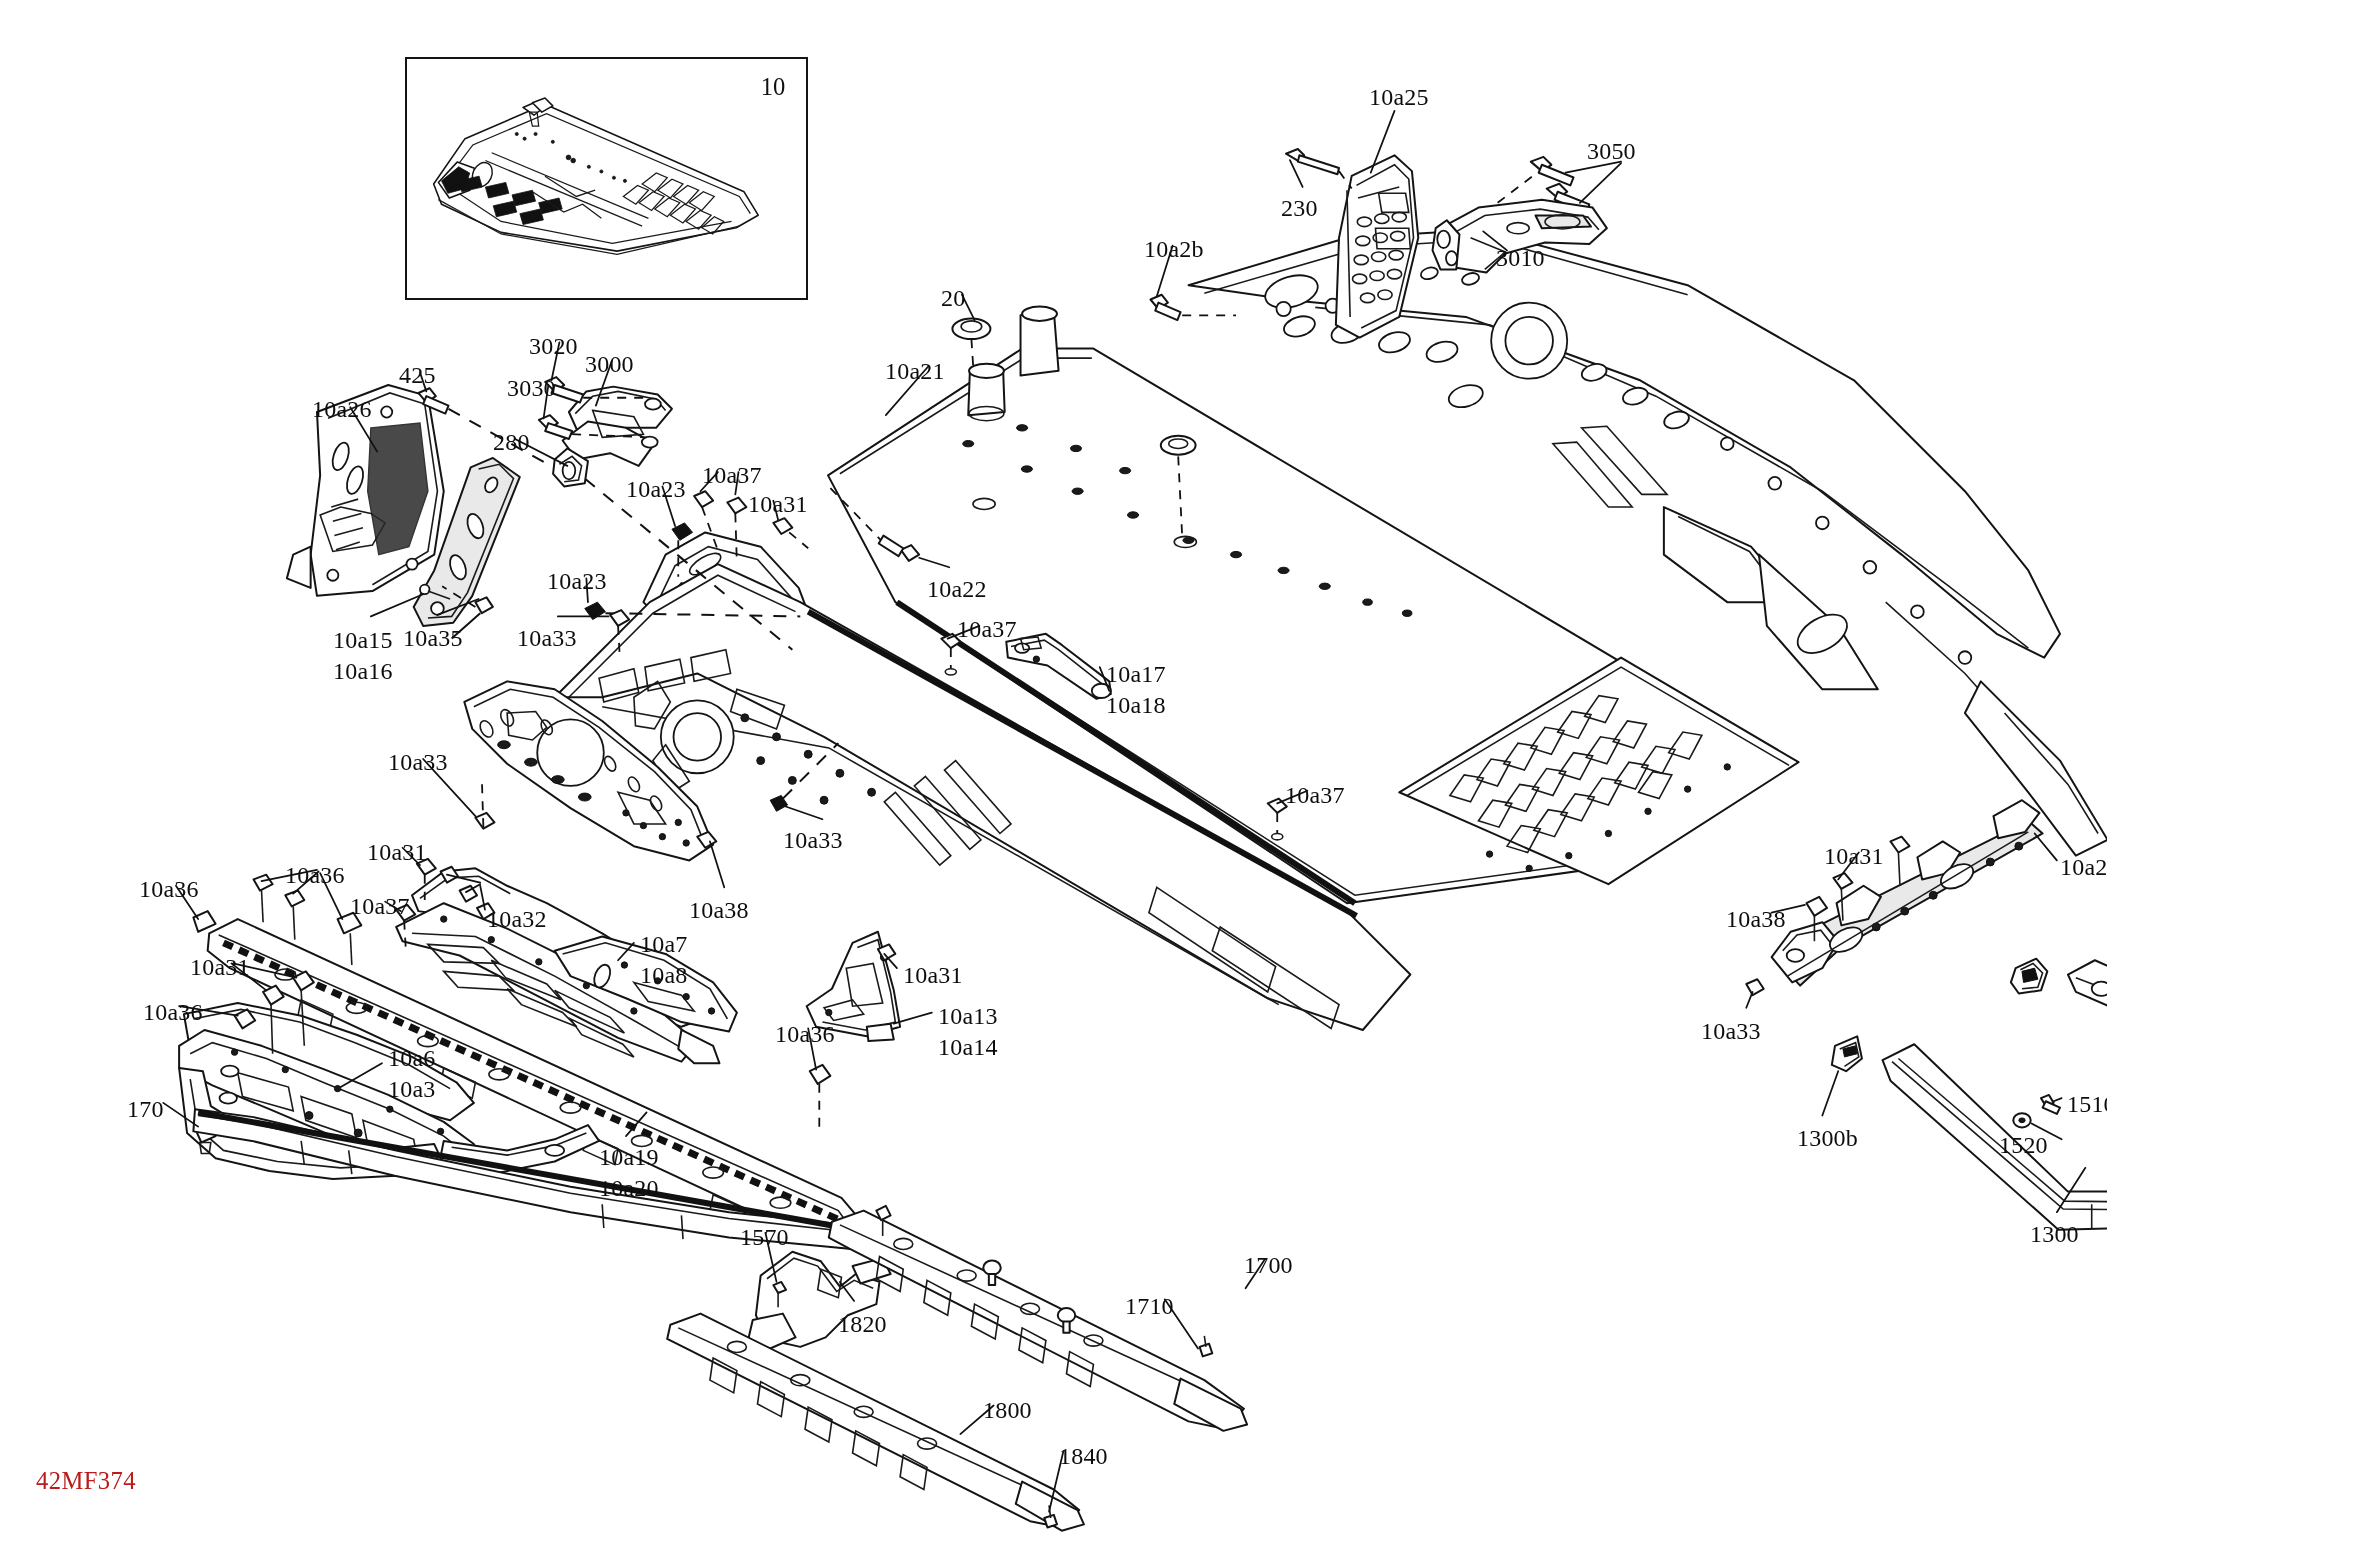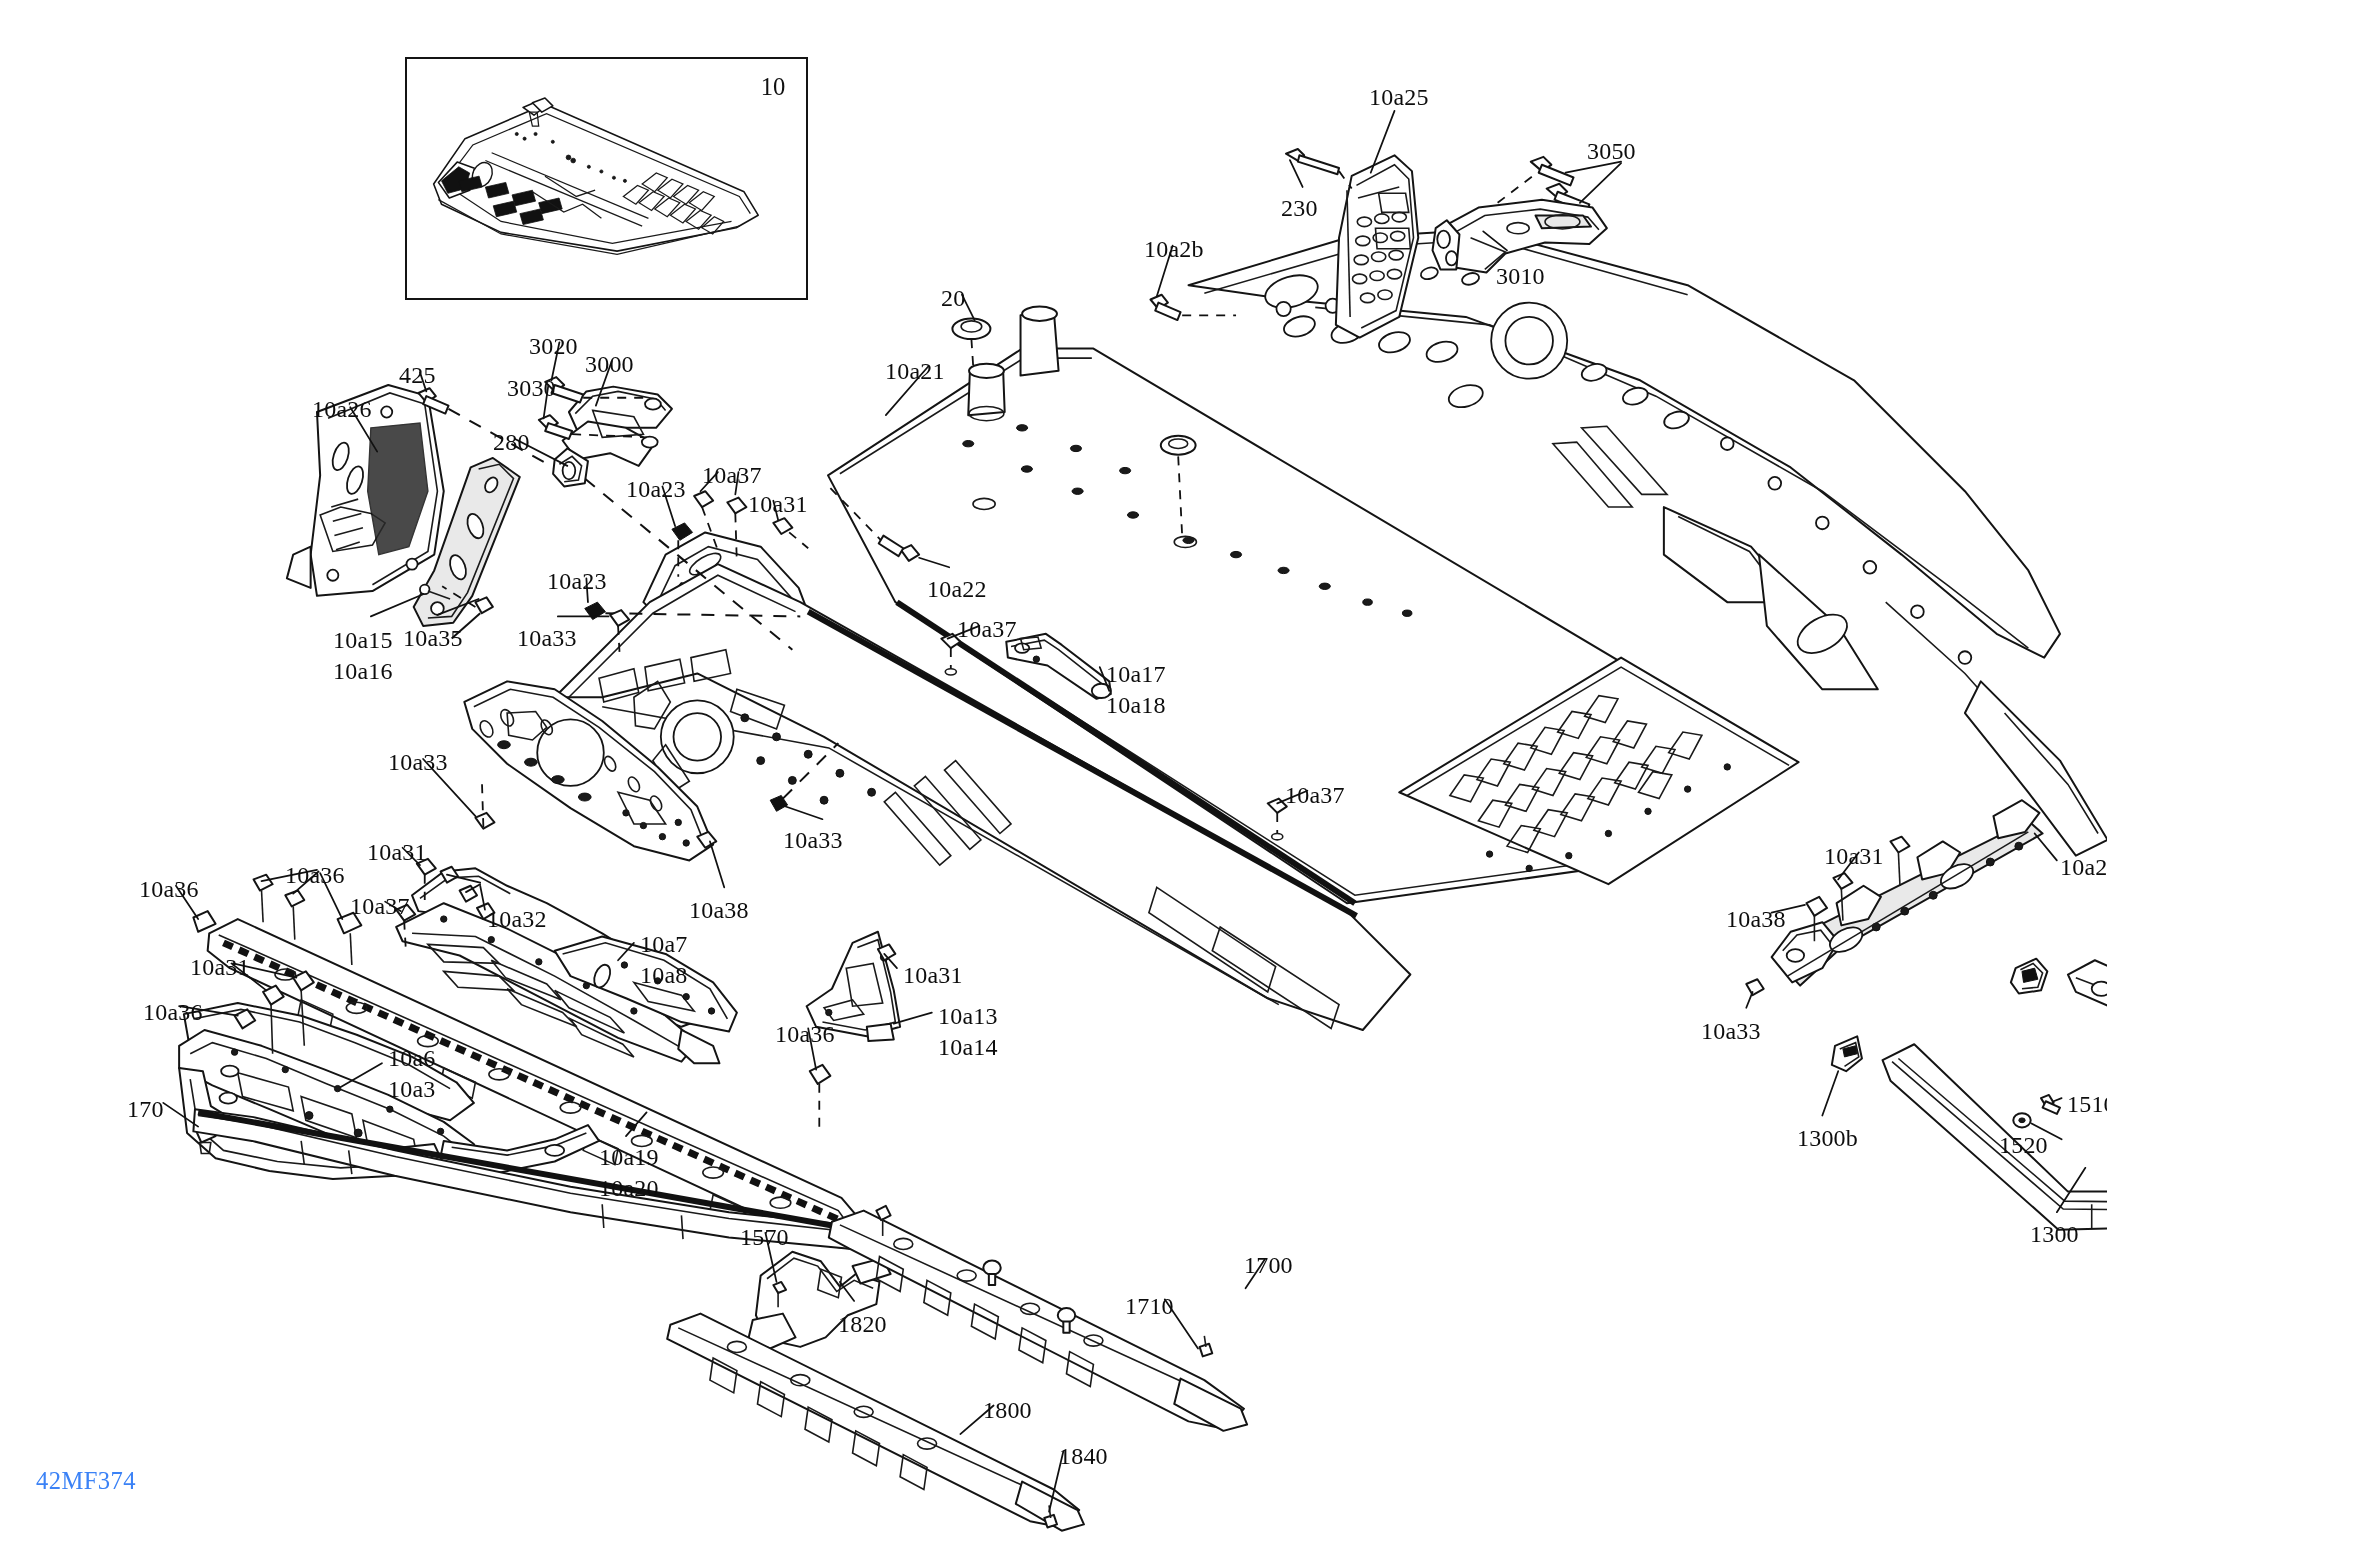--- a/index.html
+++ b/index.html
@@ -44,21 +44,21 @@
   .pc-blk{fill:#111;stroke:#111;stroke-width:1;}
   .dashln{fill:none;stroke:#111;stroke-width:2;stroke-dasharray:13 11;}
   .dashln-s{fill:none;stroke:#111;stroke-width:1.8;stroke-dasharray:9 8;}
   .hole{fill:#ffffff;stroke:#141414;stroke-width:1.8;}
   .holeb{fill:#1a1a1a;stroke:#111;stroke-width:1;}
 
   
   #pagecode{
     position:absolute;left:36px;top:1467px;
     font-family:"Liberation Serif", serif;
-    font-size:24.6px;color:#3b82f6;letter-spacing:0.4px;
+    font-size:24.6px;color:#b91c1c;letter-spacing:0.4px;
   }
 </style>
 </head>
 <body>
 
 <div id="sheet">
 
   <svg id="art" viewBox="0 0 3000 1945">
 
     <g>
@@ -863,21 +863,21 @@
       <path d="M1470 1640 L1512 1702"></path>
       <path d="M1254 1774 L1212 1810"></path>
       <path d="M1342 1832 L1324 1908"></path>
     </g>
   </svg>
 
   <div id="labels">
     <span class="lbl" style="left:1369px;top:83px">10a25</span>
     <span class="lbl" style="left:1587px;top:137px">3050</span>
     <span class="lbl" style="left:1281px;top:194px">230</span>
-    <span class="lbl" style="left:1496px;top:262px">3010</span>
+    <span class="lbl" style="left:1496px;top:244px">3010</span>
     <span class="lbl" style="left:1144px;top:235px">10a2b</span>
     <span class="lbl" style="left:941px;top:284px">20</span>
     <span class="lbl" style="left:885px;top:357px">10a21</span>
     <span class="lbl" style="left:529px;top:332px">3020</span>
     <span class="lbl" style="left:585px;top:350px">3000</span>
     <span class="lbl" style="left:507px;top:374px">3030</span>
     <span class="lbl" style="left:399px;top:361px">425</span>
     <span class="lbl" style="left:312px;top:395px">10a26</span>
     <span class="lbl" style="left:493px;top:428px">280</span>
     <span class="lbl" style="left:626px;top:475px">10a23</span>

